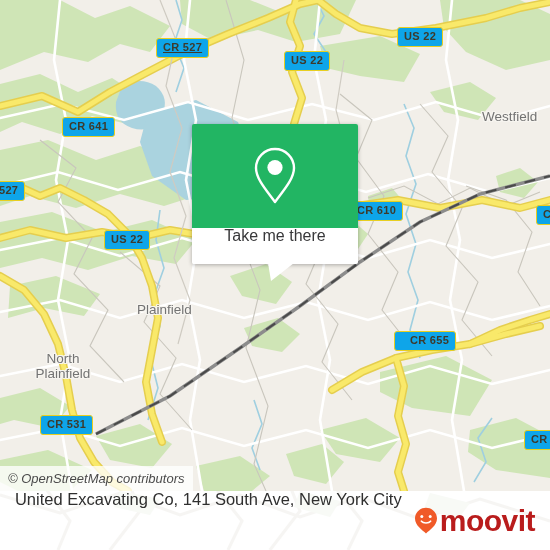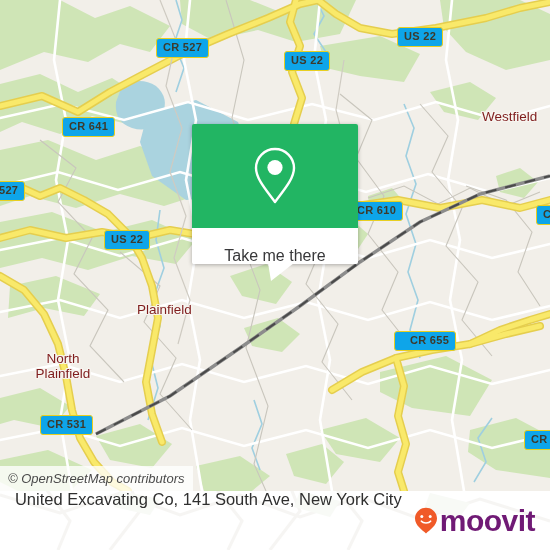--- a/index.html
+++ b/index.html
@@ -48,21 +48,21 @@
     letter-spacing: .3px;
     line-height: 1;
     padding: 3px 6px 4px 6px;
     white-space: nowrap;
     box-sizing: border-box;
   }
 
   
   .place {
     position: absolute;
-    color: #7f1d1d;
+    color: #737373;
     font-family: "Liberation Sans", sans-serif;
     font-size: 13.5px;
     line-height: 14px;
     white-space: nowrap;
     text-shadow:
       -1.4px 0 #f7f5f0, 1.4px 0 #f7f5f0,
       0 -1.4px #f7f5f0, 0 1.4px #f7f5f0,
       -1px -1px #f7f5f0, 1px -1px #f7f5f0,
       -1px 1px #f7f5f0, 1px 1px #f7f5f0;
   }
@@ -89,21 +89,21 @@
     top: 21px;
     transform: translateX(-50%);
     width: 56px;
     height: 62px;
   }
   #popup-foot {
     background: #ffffff;
     border-radius: 0 0 2px 2px;
     height: 36px;
     display: flex;
-    align-items: flex-end;
+    align-items: flex-start;
     justify-content: center;
     position: relative;
   }
   #popup-label {
     color: #38383a;
     font-family: "Liberation Sans", sans-serif;
     font-size: 16px;
     line-height: 16px;
     white-space: nowrap;
   }
@@ -168,21 +168,21 @@
     line-height: 17px;
     white-space: nowrap;
   }
   #brand {
     display: flex;
     align-items: center;
     gap: 2px;
   }
   #brand-pin { width: 24px; height: 27px; display:block; }
   #brand-text {
-    color: #701a75;
+    color: #b91c1c;
     font-family: "Liberation Sans", sans-serif;
     font-weight: bold;
     font-size: 30px;
     line-height: 28px;
     letter-spacing: -0.5px;
   }
 </style>
 </head>
 <body>
 
@@ -296,21 +296,21 @@
         <path d="M344,60 L336,110 L348,156 L338,204"></path>
       </g>
     </svg>
 
     <div class="place" style="left:482px; top:110px;">Westfield</div>
 
     <div class="place" style="left:137px; top:303px;">Plainfield</div>
 
     <div class="place two-line" style="left:20px; top:322px; width:86px;margin-top:29px;">North<br>Plainfield</div>
 
-    <div class="shield" style="left:156px; top:38px;">CR 527</div>
+    <div class="shield" style="left:156px; top:38px;text-decoration:underline;">CR 527</div>
 
     <div class="shield" style="left:284px; top:51px;">US 22</div>
 
     <div class="shield" style="left:397px; top:27px;">US 22</div>
 
     <div class="shield" style="left:62px; top:109px;margin-top:8px;">CR 641</div>
 
     <div class="shield" style="left:-8px; top:181px;">527</div>
 
     <div class="shield" style="left:350px; top:201px;">CR 610</div>

